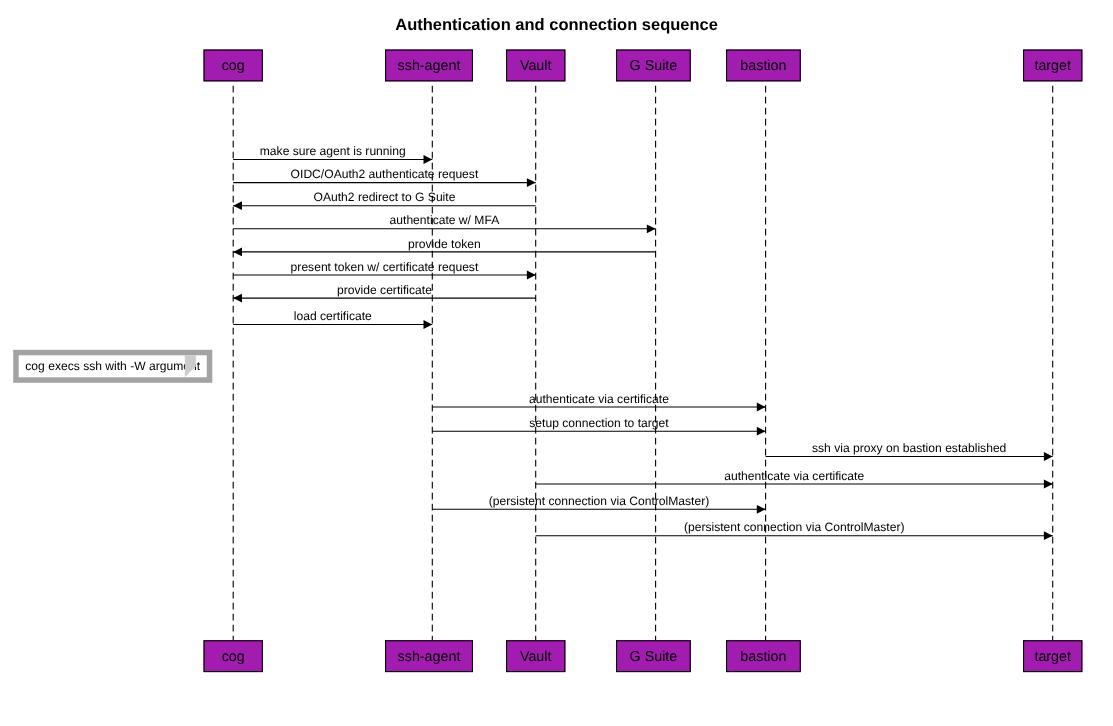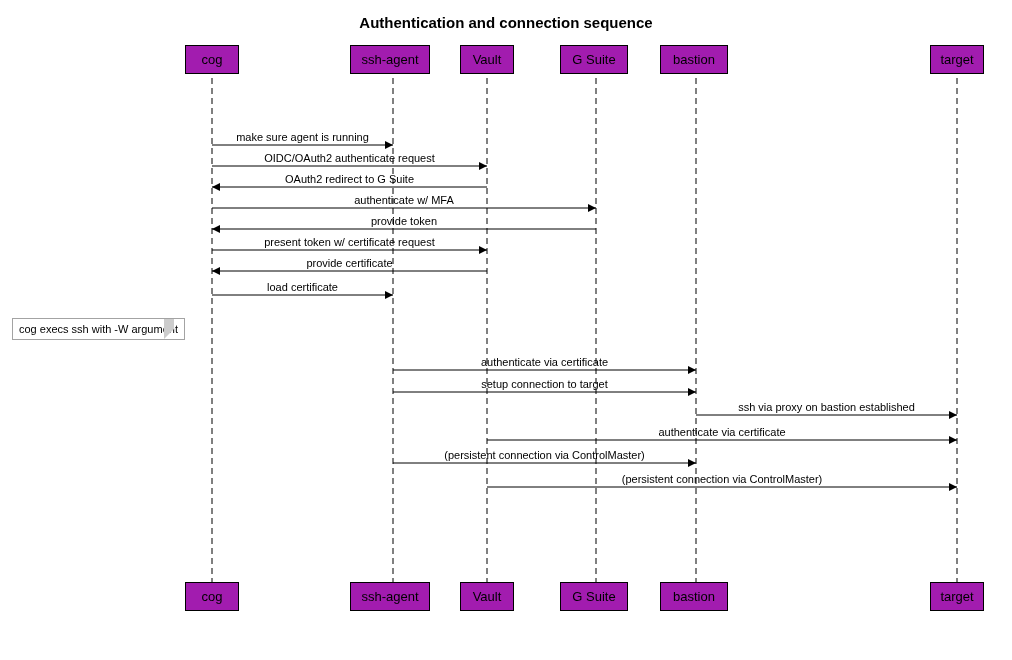--- a/index.html
+++ b/index.html
@@ -31,21 +31,21 @@
       position: absolute;
       border: 1px solid #000;
       background: #a21caf;
       text-align: center;
       padding: 6px 8px;
       font-size: 13px;
     }
     
     .note-box {
       position: absolute;
-      border: 1px solid #a3a3a3;
+      border: 5px solid #a3a3a3;
       background: #fff;
       padding: 4px 6px;
       font-size: 11px;
       white-space: nowrap;
     }
     .note-box::before {
       content: '';
       position: absolute;
       top: 0; right: 0;
       width: 10px; height: 10px;

